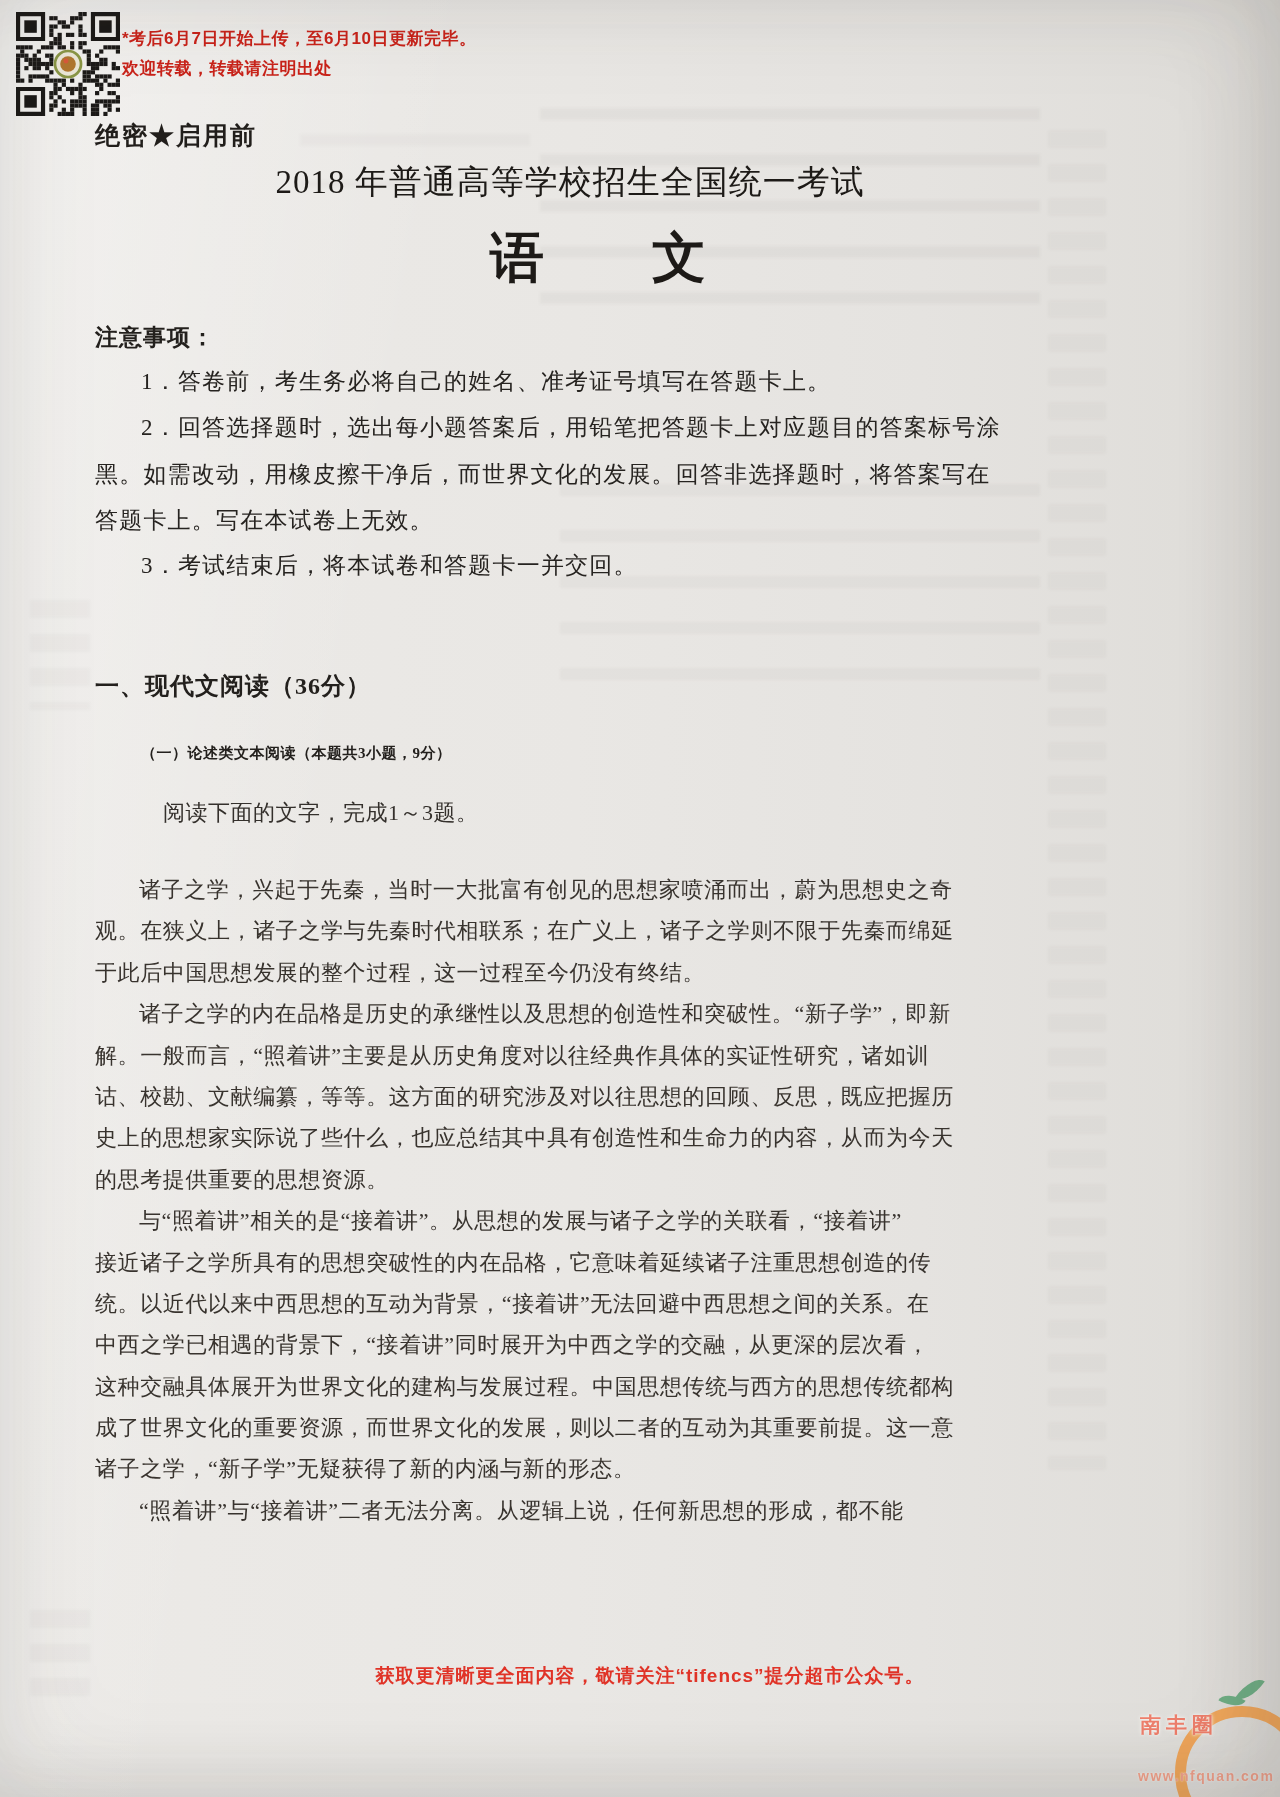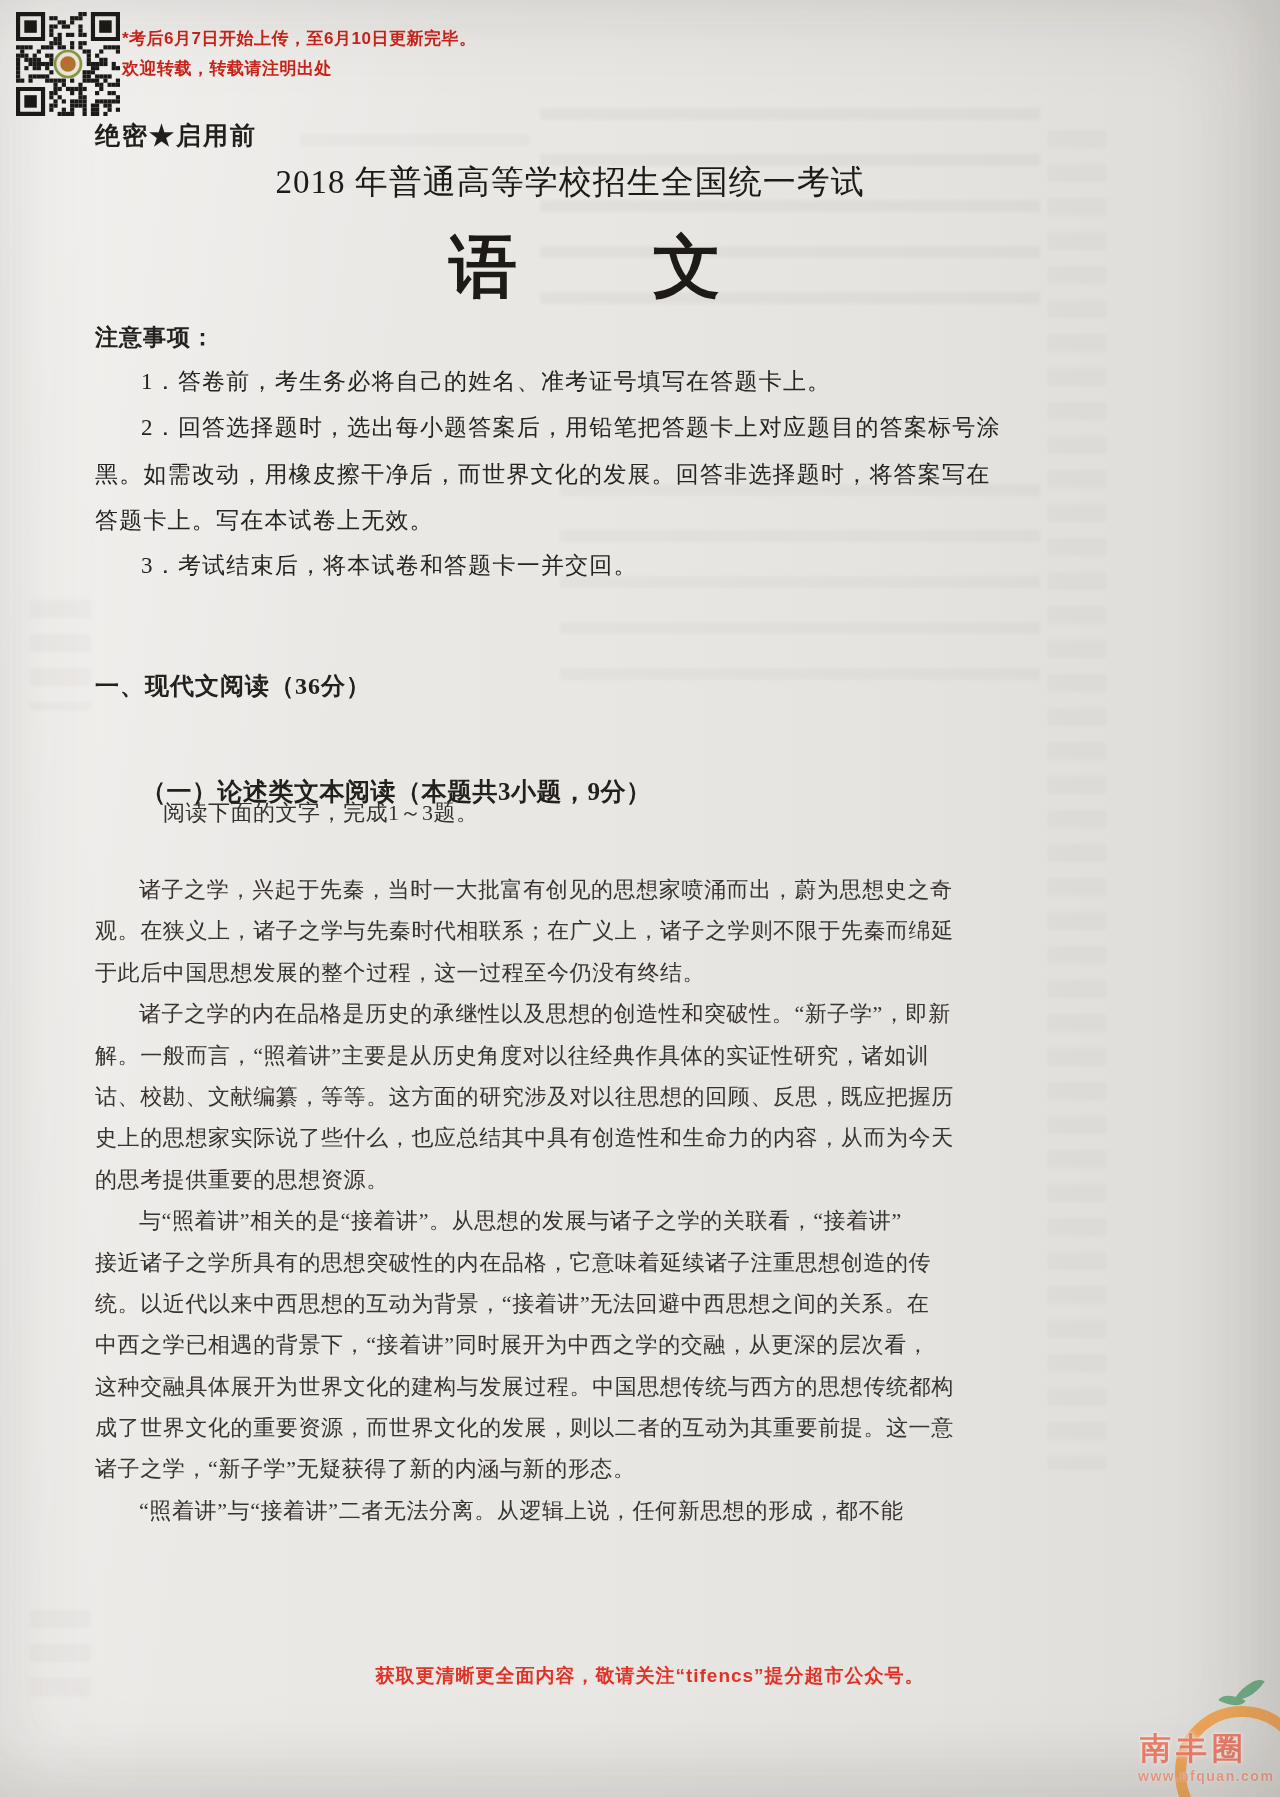--- a/index.html
+++ b/index.html
@@ -29,53 +29,53 @@
     font-family:"Liberation Sans",sans-serif;font-weight:bold;
     font-size:17px;line-height:30px;color:#c9231a;letter-spacing:.5px;white-space:nowrap;}
 
   .secrecy{position:absolute;left:95px;top:119px;font-size:25px;font-weight:700;
     color:#211e1b;letter-spacing:2px;white-space:nowrap;}
 
   .exam-title{position:absolute;left:0;top:160px;width:1140px;text-align:center;
     font-size:33px;font-weight:400;color:#1d1a17;letter-spacing:1px;white-space:nowrap;}
 
   .subject-title{position:absolute;left:0;top:222px;width:1170px;text-align:center;
-    font-size:68px;font-weight:900;color:#1d1a17;white-space:nowrap;}
+    font-size:54px;font-weight:900;color:#1d1a17;white-space:nowrap;padding-left:13px;}
 
   .notice-heading{position:absolute;left:95px;top:322px;font-size:23px;font-weight:700;
     color:#23201d;letter-spacing:1px;white-space:nowrap;}
   .n-line{position:absolute;left:95px;font-size:23px;color:#262320;letter-spacing:1.2px;white-space:nowrap;}
   .n-line.indent{left:141px;}
   .n0{top:366px;}.n1{top:412px;}.n2{top:459px;}.n3{top:505px;}.n4{top:550px;}
 
   .section-heading{position:absolute;left:95px;top:670px;font-size:24px;font-weight:700;
     color:#23201d;letter-spacing:1px;white-space:nowrap;}
-  .subsection-heading{position:absolute;left:141px;top:744px;font-size:25px;font-weight:700;
-    color:#23201d;letter-spacing:.5px;white-space:nowrap;margin-top:31px;}
+  .subsection-heading{position:absolute;left:141px;top:744px;font-size:15px;font-weight:700;
+    color:#23201d;letter-spacing:.5px;white-space:nowrap;}
   .passage-intro{position:absolute;left:163px;top:798px;font-size:22px;color:#34302c;
     letter-spacing:.5px;white-space:nowrap;}
 
   .passage{position:absolute;left:95px;top:869px;width:960px;}
   .p-line{height:41.4px;line-height:41.4px;font-size:22px;color:#38332e;
     letter-spacing:.6px;white-space:nowrap;}
   .p-line.indent{padding-left:44px;}
 
   .promo{position:absolute;left:0;top:1663px;width:1300px;text-align:center;
     font-family:"Liberation Sans",sans-serif;font-weight:bold;
     font-size:19px;color:#e03327;letter-spacing:1px;white-space:nowrap;}
 
   
   .logo{position:absolute;left:1120px;top:1680px;width:180px;height:130px;}
   .logo-ring{position:absolute;left:55px;top:26px;width:112px;height:112px;border-radius:50%;
     border:11px solid #efa65b;}
   .leaf{position:absolute;background:#6fae85;}
   .leaf1{left:115px;top:2px;width:30px;height:15px;border-radius:0 100% 0 100%;transform:rotate(-55deg);}
   .leaf2{left:100px;top:14px;width:24px;height:13px;border-radius:100% 0 100% 0;transform:rotate(30deg);}
-  .logo-name{position:absolute;left:20px;top:48px;font-family:Liberation Serif, serif;
-    font-weight:bold;font-size:31px;color:#ee7f6c;letter-spacing:5px;white-space:nowrap;
+  .logo-name{position:absolute;left:20px;top:31px;font-family:Liberation Serif, serif;
+    font-weight:bold;font-size:21px;color:#ee7f6c;letter-spacing:5px;white-space:nowrap;
     text-shadow:0 0 2px #f7f5f2,0 0 4px #f7f5f2;}
   .logo-url{position:absolute;left:18px;top:88px;font-family:"Liberation Sans",sans-serif;
     font-weight:bold;font-size:14px;color:#f0a18c;letter-spacing:1.5px;white-space:nowrap;
     text-shadow:0 0 2px #f7f5f2;}
 </style>
 </head>
 <body>
 
 <div class="page">
 

